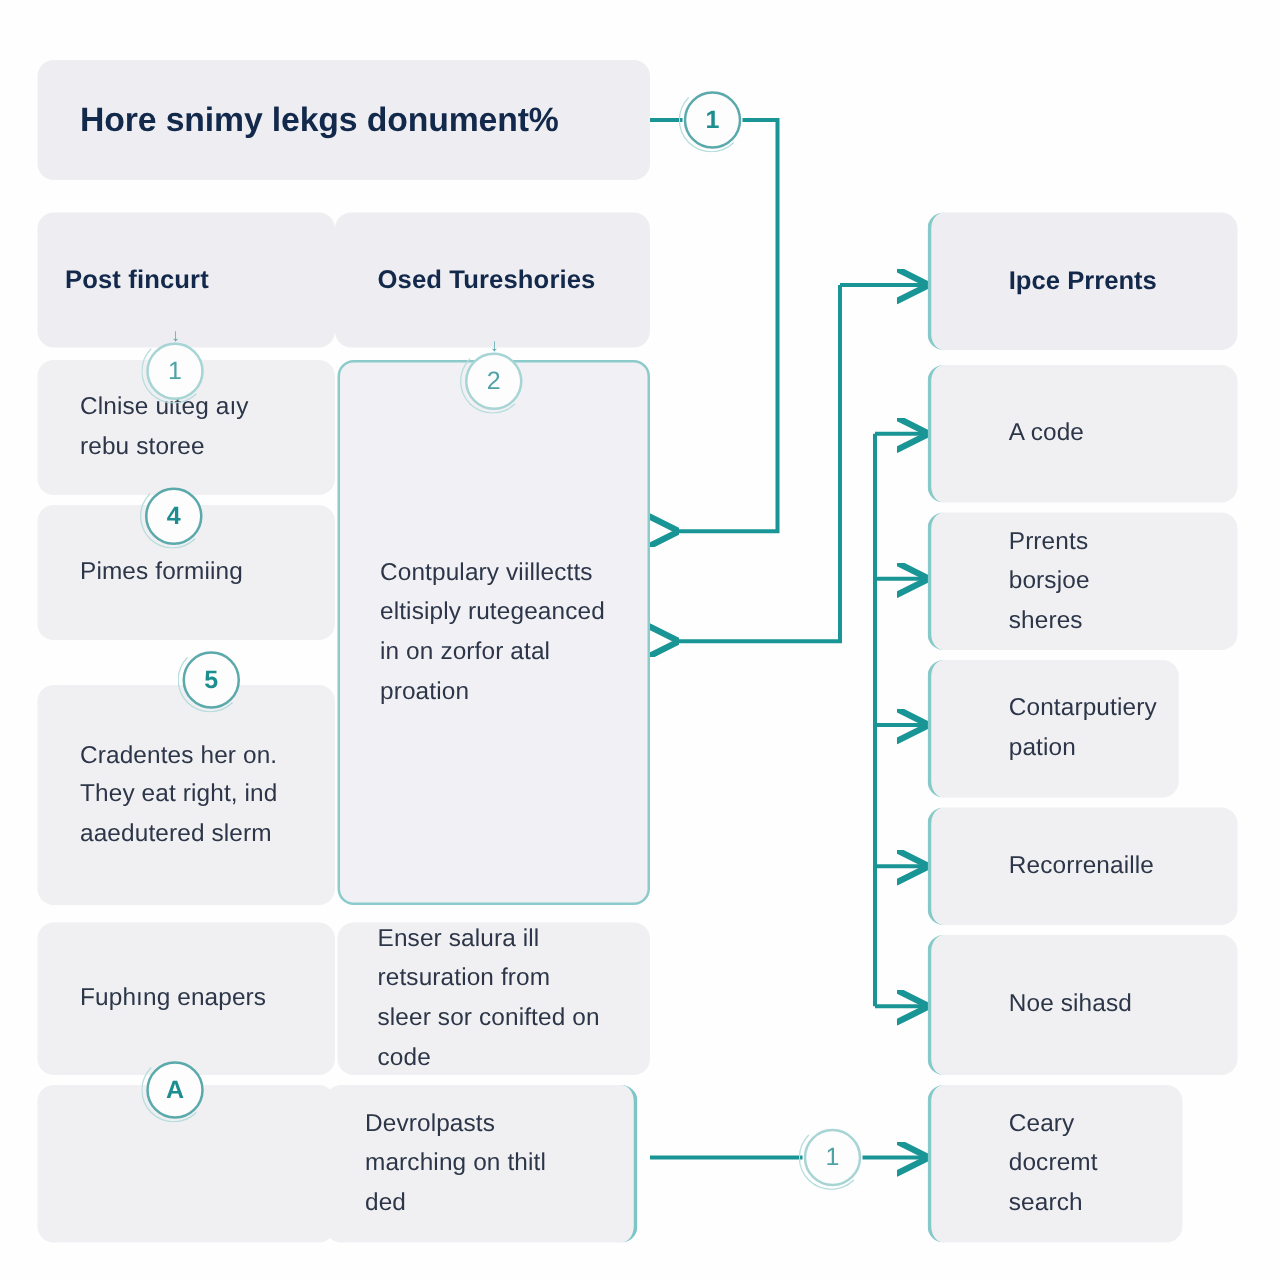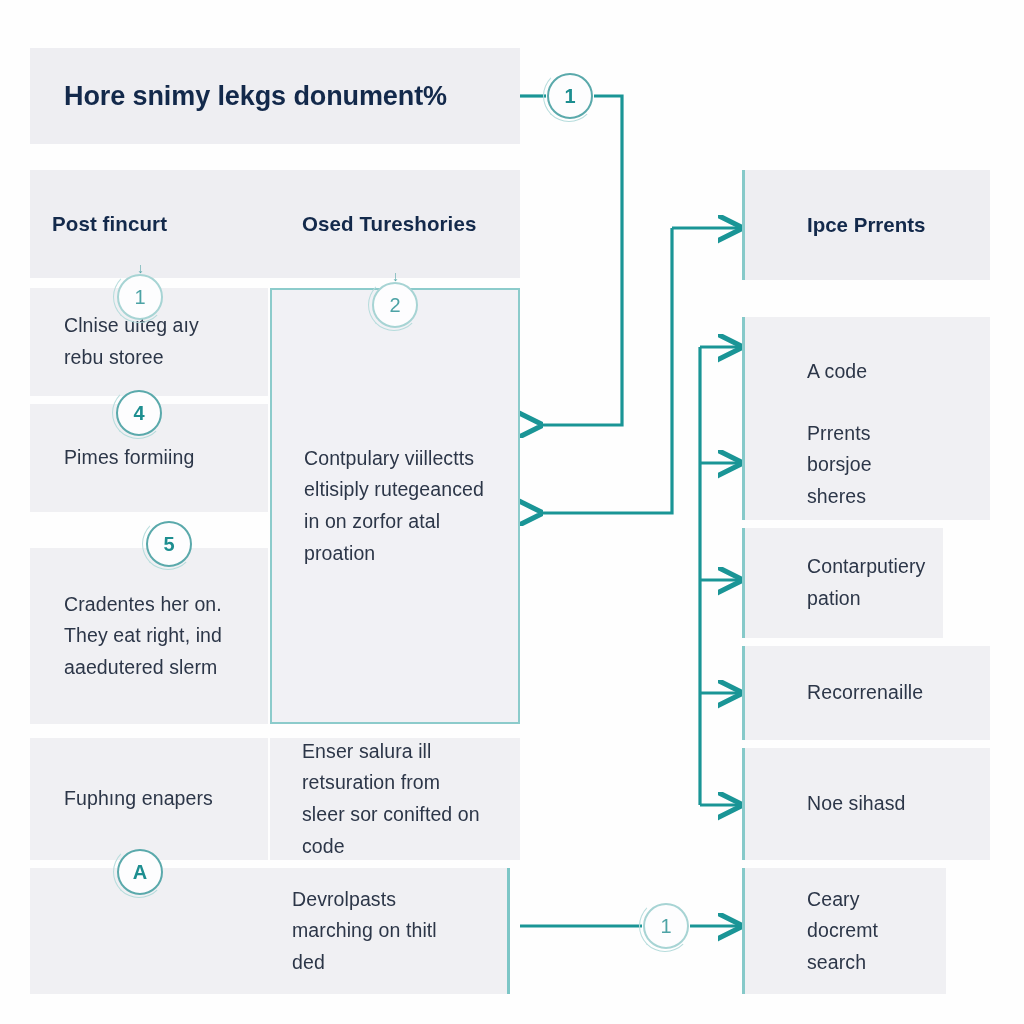--- a/index.html
+++ b/index.html
@@ -15,21 +15,21 @@
     width: 1024px; height: 1024px;
     background: #fefefe;
   }
 
   
   .card {
     position: absolute;
     background: #f0f0f3;
     display: flex;
     align-items: center;
-    border-radius: 0;
+    border-radius: 13px;
   }
   .card-inner {
     padding: 0 34px;
     width: 100%;
   }
   .card-text {
     color: #2c3648;
     font-size: 19.5px;
     line-height: 1.62;
     letter-spacing: 0.1px;
@@ -200,21 +200,21 @@
       <div class="card-text">Devrolpasts marching on thitl ded</div>
     </div>
   </div>
 
   <div class="card header-card bdr-left" style="left:742px; top:170px; width:248px; height:110px;">
     <div class="card-inner" style="padding:0 62px;">
       <div class="rhead-text">Ipce Prrents</div>
     </div>
   </div>
 
-  <div class="card bdr-left" style="left:742px; top:292px; width:248px; height:110px;margin-top:25px;">
+  <div class="card bdr-left" style="left:742px; top:292px; width:248px; height:110px;">
     <div class="card-inner" style="padding:0 62px;">
       <div class="card-text">A code</div>
     </div>
   </div>
 
   <div class="card bdr-left" style="left:742px; top:410px; width:248px; height:110px;">
     <div class="card-inner" style="padding:0 62px;">
       <div class="card-text">Prrents borsjoe sheres</div>
     </div>
   </div>

